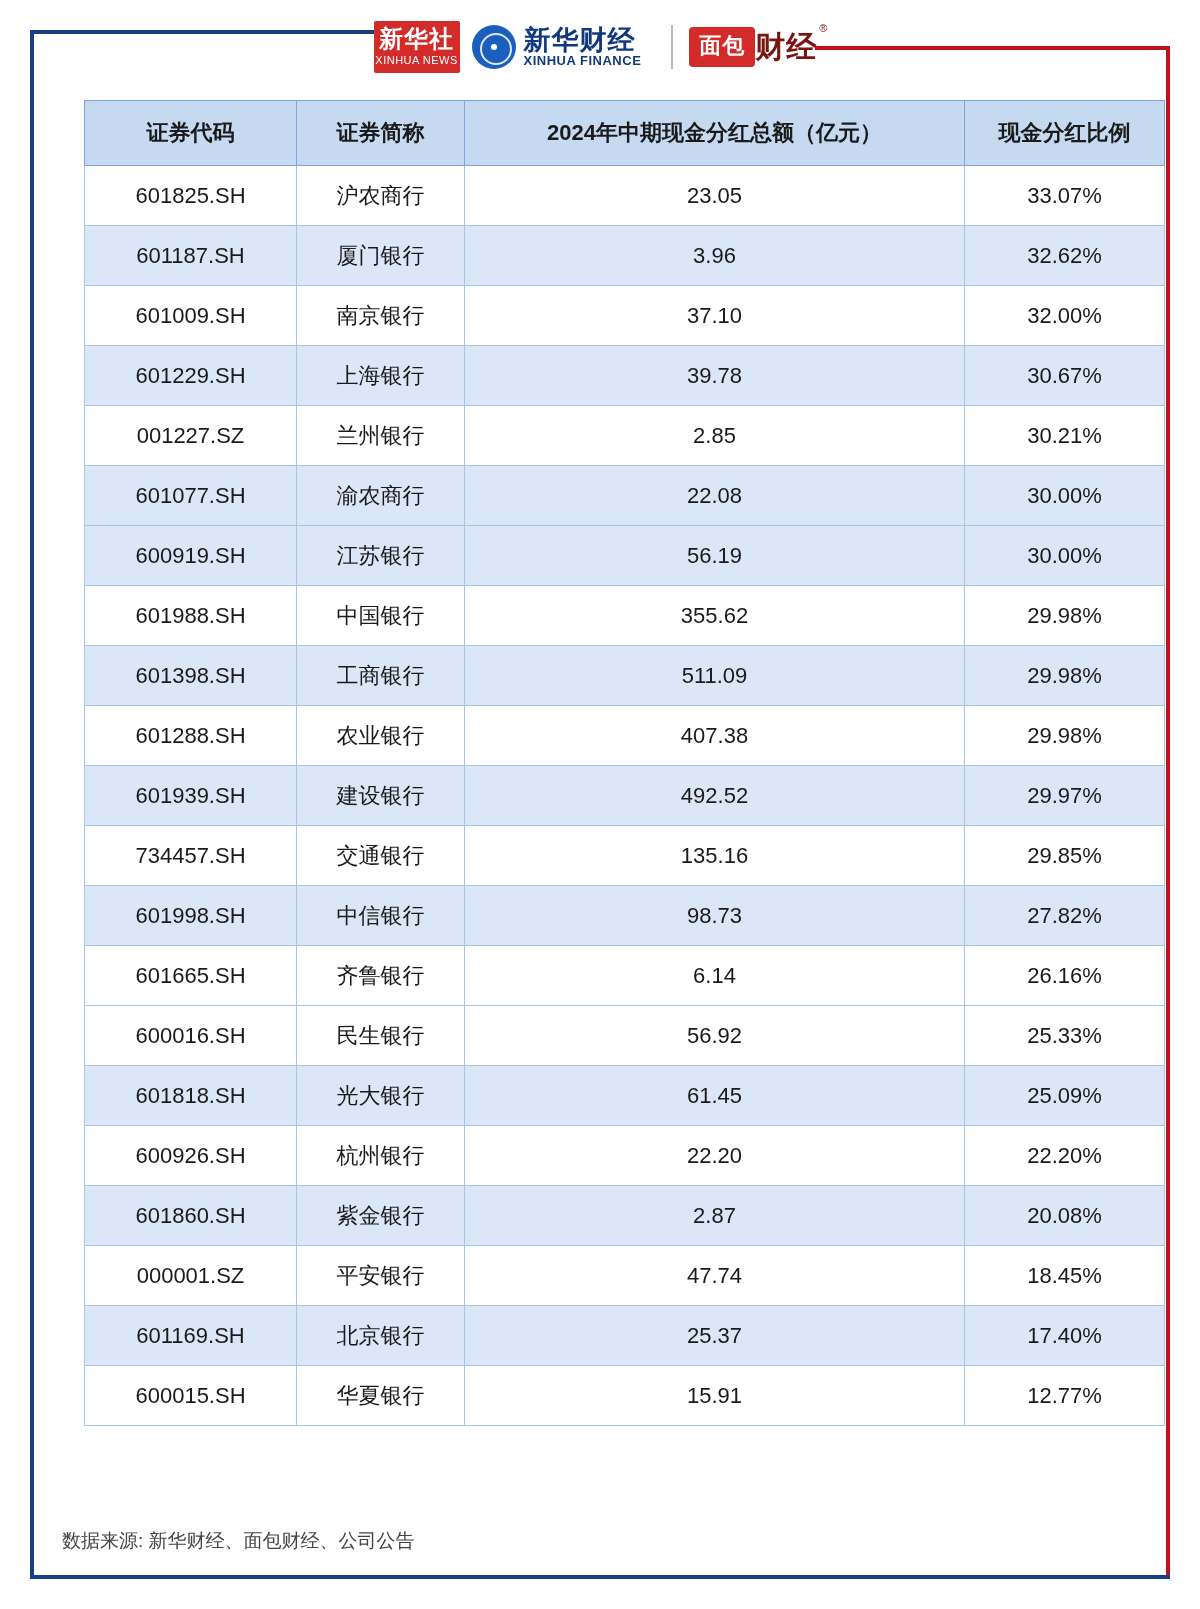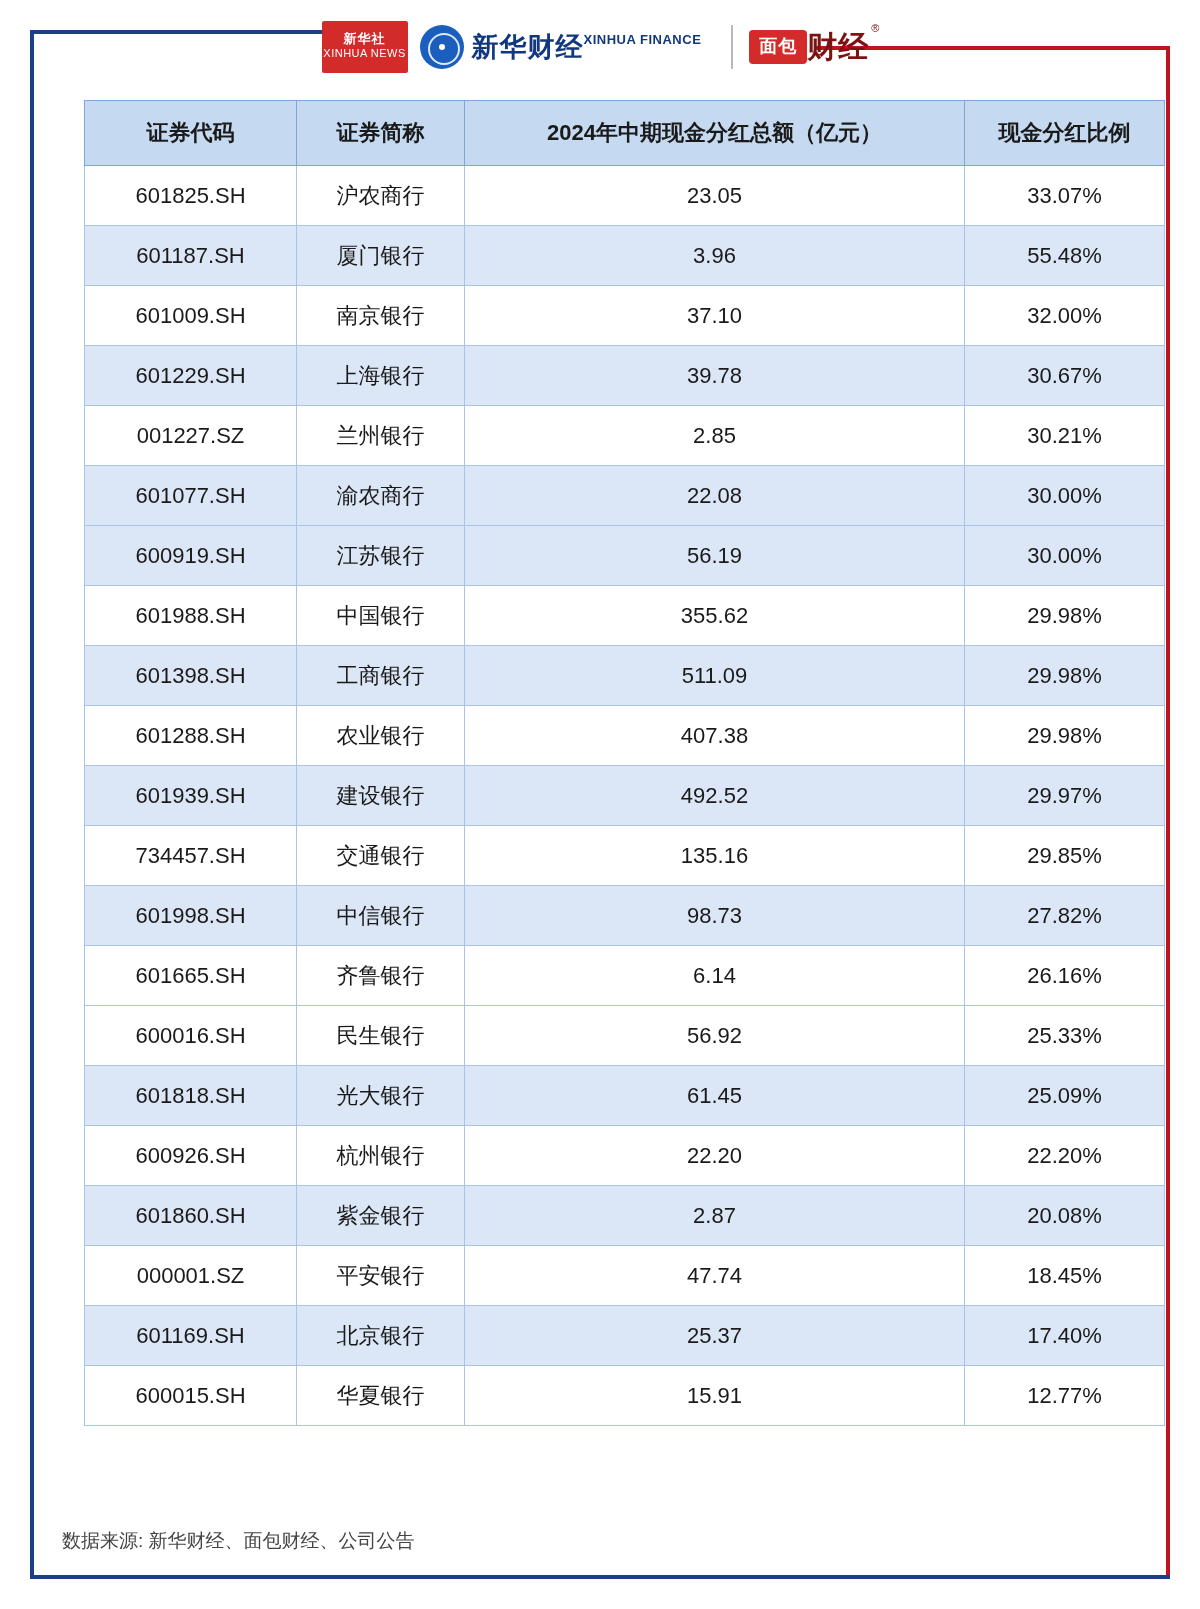--- a/index.html
+++ b/index.html
@@ -74,21 +74,21 @@
     align-items: center;
     justify-content: center;
     background: #d32a2a;
     color: #ffffff;
     width: 86px;
     height: 52px;
     border-radius: 2px;
     margin-right: 12px;
   }
   .logo-xinhua-news .cn {
-    font-size: 13px;
+    font-size: 24px;
     font-weight: bold;
     letter-spacing: 1px;
     line-height: 1.1;
   }
   .logo-xinhua-news .en {
     font-size: 11px;
     letter-spacing: 0.5px;
     line-height: 1.4;
   }
   .logo-xf {
@@ -116,21 +116,21 @@
   .logo-xf-mark::after {
     content: "";
     position: absolute;
     left: 19px; top: 19px;
     width: 6px; height: 6px;
     border-radius: 50%;
     background: #ffffff;
   }
   .logo-xf-text {
     display: flex;
-    flex-direction: row;
+    flex-direction: column;
     line-height: 1.05;
   }
   .logo-xf-text .cn {
     font-size: 27px;
     font-weight: bold;
     color: #11387f;
     letter-spacing: 1px;
   }
   .logo-xf-text .en {
     font-size: 13px;
@@ -144,21 +144,21 @@
     background: #b9b9b9;
     margin: 0 16px;
   }
   .logo-mb {
     display: flex;
     align-items: center;
   }
   .logo-mb-badge {
     background: #d32a2a;
     color: #ffffff;
-    font-size: 18px;
+    font-size: 22px;
     font-weight: bold;
     padding: 4px 10px 6px 10px;
     border-radius: 4px;
     letter-spacing: 1px;
   }
   .logo-mb-txt {
     color: #7a1412;
     font-size: 30px;
     font-weight: bold;
     letter-spacing: 1px;
@@ -286,21 +286,21 @@
         <tr>
           <td>601825.SH</td>
           <td>沪农商行</td>
           <td>23.05</td>
           <td>33.07%</td>
         </tr>
         <tr class="alt">
           <td>601187.SH</td>
           <td>厦门银行</td>
           <td>3.96</td>
-          <td>55.48%</td>
+          <td>32.62%</td>
         </tr>
         <tr>
           <td>601009.SH</td>
           <td>南京银行</td>
           <td>37.10</td>
           <td>32.00%</td>
         </tr>
         <tr class="alt">
           <td>601229.SH</td>
           <td>上海银行</td>

